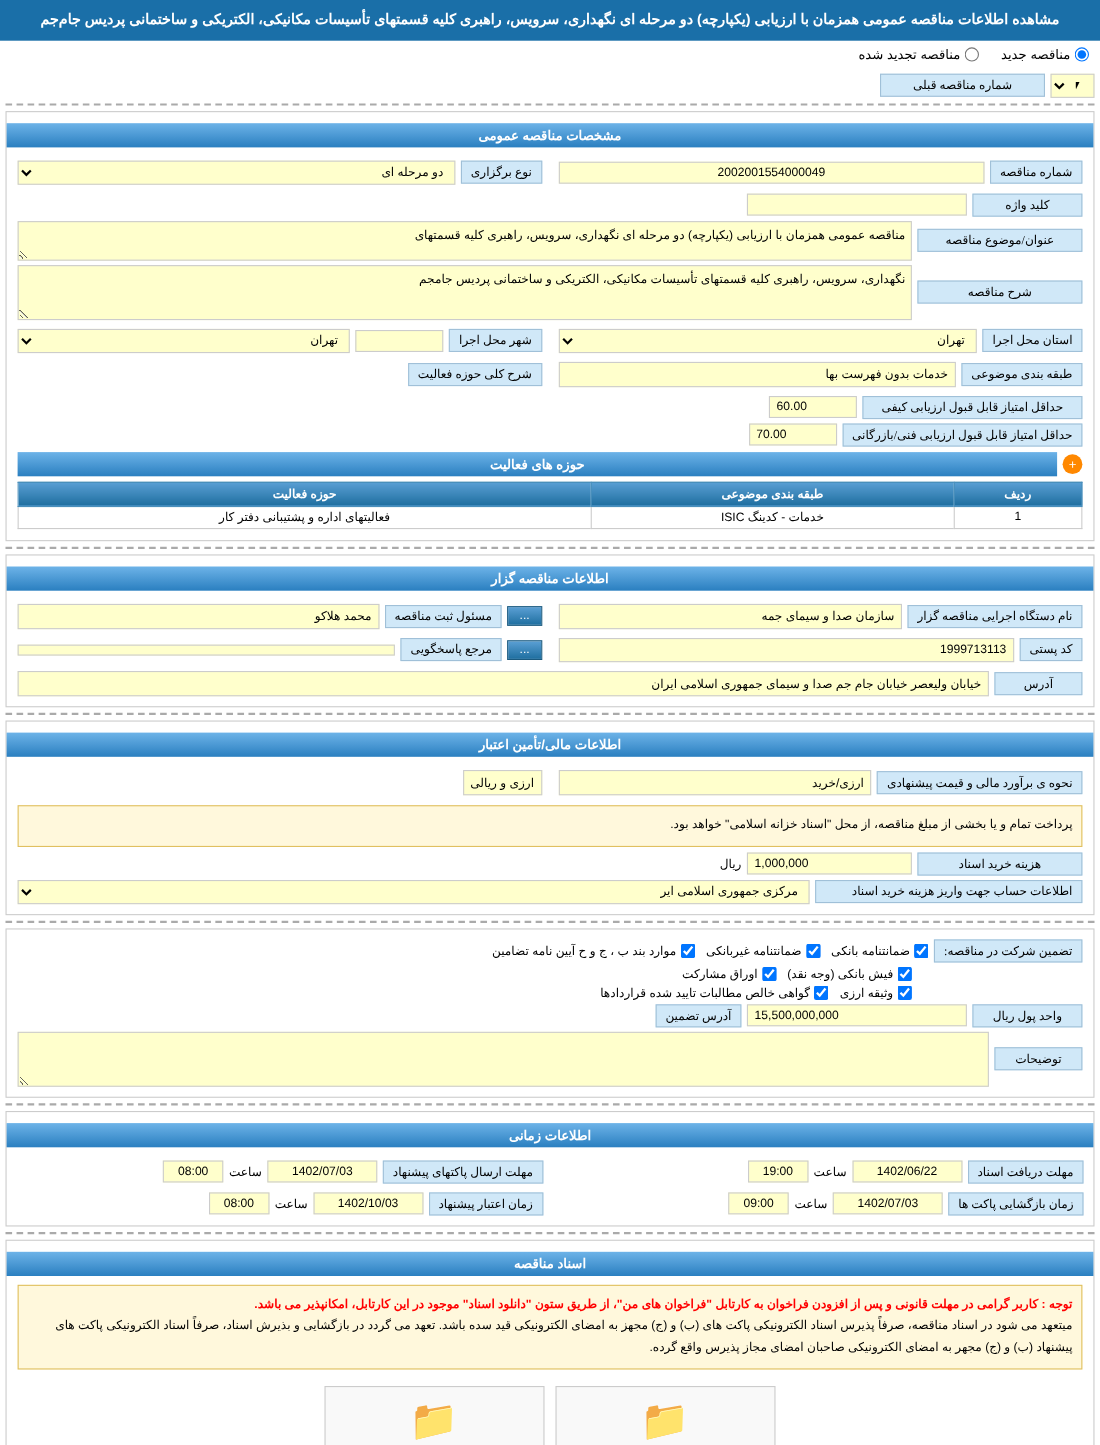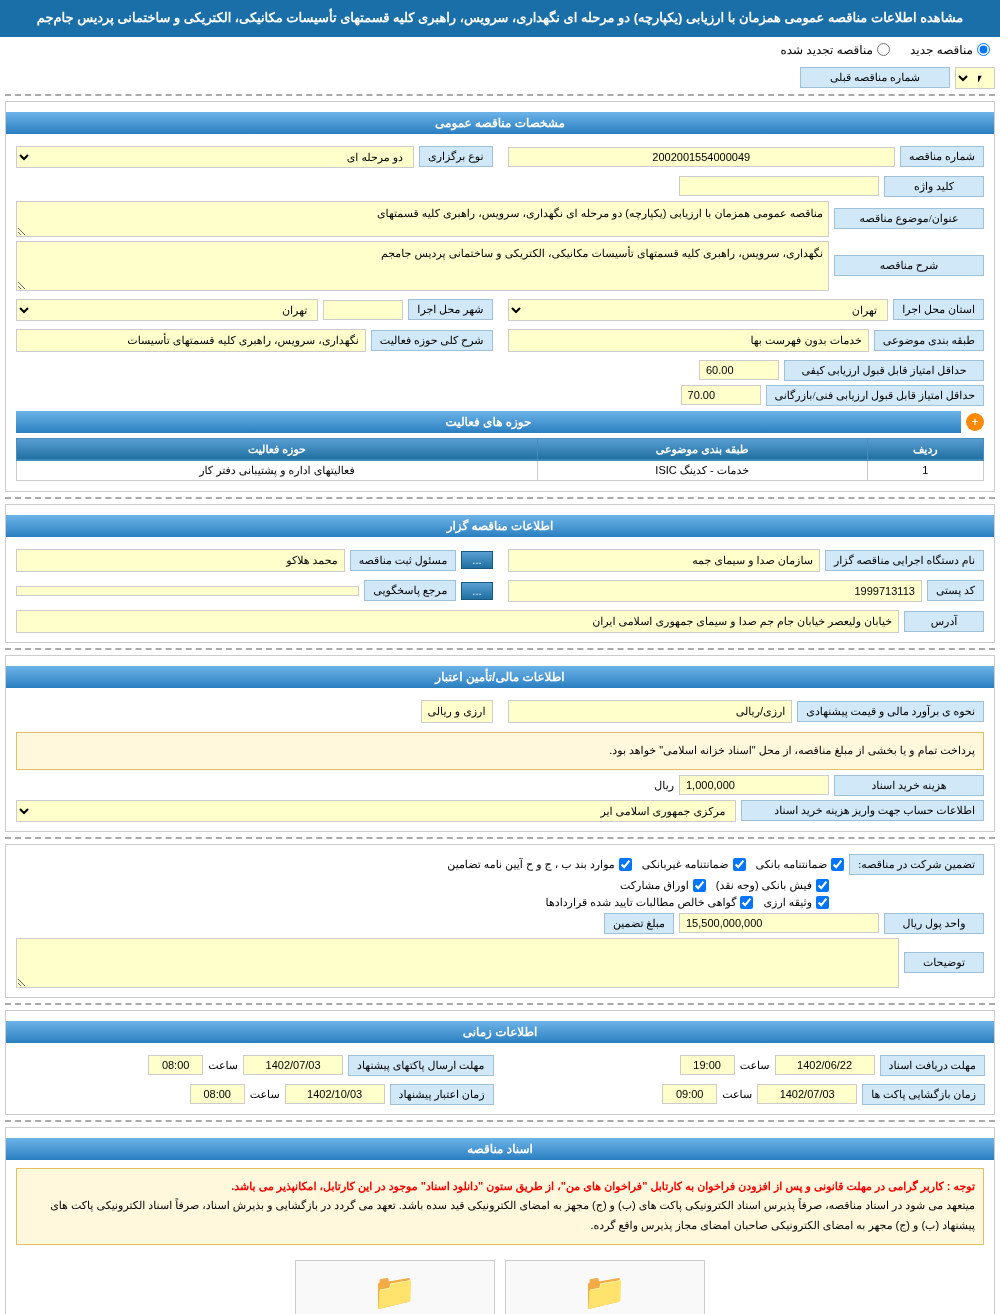--- a/index.html
+++ b/index.html
@@ -315,21 +315,20 @@
       </div>
     </div>
 
     <div class="two-col">
       <div class="col form-row">
         <span class="blue-label">طبقه بندی موضوعی</span>
         <span class="yellow-box" style="flex:1;">خدمات بدون فهرست بها</span>
       </div>
       <div class="col form-row">
         <span class="blue-label">شرح کلی حوزه فعالیت</span>
-        <span class="yellow-box" style="flex:1;">نگهداری، سرویس، راهبری کلیه قسمتهای تأسیسات</span>
       </div>
     </div>
 
     <div class="form-row">
       <span class="blue-label" style="min-width:200px;">حداقل امتیاز قابل قبول ارزیابی کیفی</span>
       <input class="number-input" type="text" style="text-align: left;" value="60.00">
       <span style="flex:1;"></span>
     </div>
 
     <div class="form-row">
@@ -398,21 +397,21 @@
   </div>
 
   <hr class="separator">
 
   <div class="section">
     <div class="section-title">اطلاعات مالی/تأمین اعتبار</div>
 
     <div class="two-col">
       <div class="col form-row">
         <span class="blue-label">نحوه ی برآورد مالی و قیمت پیشنهادی</span>
-        <span class="yellow-box" style="flex:1;">ارزی/ریالی</span>
+        <span class="yellow-box" style="flex:1;">ارزی/خرید</span>
       </div>
       <div class="col form-row">
         <span class="yellow-box">ارزی و ریالی</span>
       </div>
     </div>
 
     <div class="note-box">
       <span>پرداخت تمام و یا بخشی از مبلغ مناقصه، از محل "اسناد خزانه اسلامی" خواهد بود.</span>
     </div>
 
@@ -474,21 +473,21 @@
         <label class="checkbox-item">
           <input type="checkbox" checked="" style=""> 
             <span>گواهی خالص مطالبات تایید شده قراردادها</span>
         </label>
       </div>
     </div>
 
     <div class="form-row">
       <span class="blue-label" style="min-width:100px;">واحد پول ریال</span>
       <input class="big-number" type="text" value="15,500,000,000" style="width: 200px; text-align: left;">
-      <span class="blue-label">مبلغ تضمین</span>
+      <span class="blue-label">آدرس تضمین</span>
       <span style="flex:1;"></span>
     </div>
 
     <div class="form-row">
       <span class="blue-label" style="min-width:80px;">توضیحات</span>
       <textarea class="textarea-yellow" rows="3" style=""></textarea>
     </div>
   </div>
 
   <hr class="separator">

